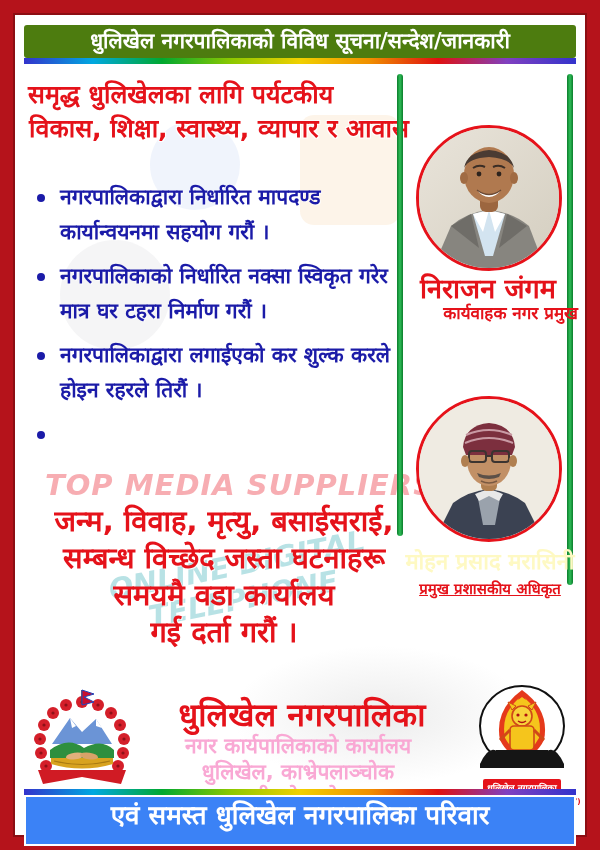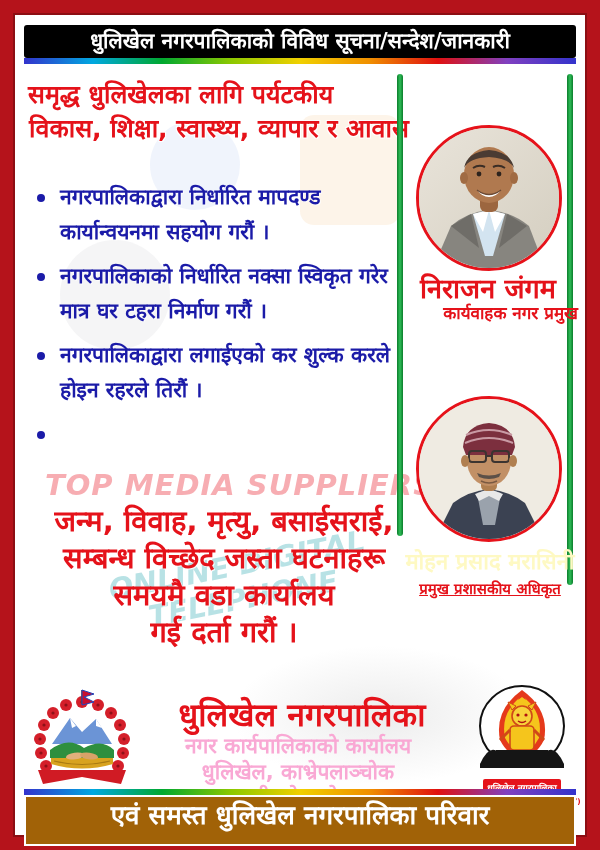--- a/index.html
+++ b/index.html
@@ -10,21 +10,21 @@
   }
   .inner{
     position:absolute; left:13px; top:13px; right:13px; bottom:13px;
     background:#ffffff; border:2px solid #8c0e13;
   }
   .abs{position:absolute;}
 
   
   .banner{
     left:24px; top:25px; width:552px; height:33px;
-    background:#000000; border-radius:3px;
+    background:#4d7c0f; border-radius:3px;
     color:#ffffff; font-weight:bold; font-size:21px; line-height:33px;
     text-align:center;
   }
   .rainbow{
     height:6px; left:24px; width:552px;
     background:linear-gradient(90deg,#3333cc,#00a8e0,#00a830,#8cc800,#f0d000,#f09000,#e01010,#8040c0,#3333cc);
   }
   .rainbow.top{top:58px;}
   .rainbow.bottom{top:789px;}
 
@@ -94,21 +94,21 @@
   .logoBox{left:462px; top:684px; width:120px; text-align:center;}
   .logoLabelNp{
     display:inline-block; background:#e5121a; color:#fff; font-weight:bold;
     font-size:9px; padding:2px 4px; border-radius:2px; margin-top:1px;
   }
   .logoLabelEn{font-size:7.5px; font-weight:bold; color:#e5121a; margin-top:1px;}
 
   
   .footerBar{
     left:24px; top:795px; width:552px; height:51px;
-    background:#a16207; border:2px solid #ffffff; box-sizing:border-box;
+    background:#3b82f6; border:2px solid #ffffff; box-sizing:border-box;
     color:#ffffff; font-weight:bold; font-size:26px; line-height:36px;
     text-align:center;
   }
 
   
   .wm{pointer-events:none;}
   .wmTms{
     left:60px; top:250px; width:460px;
     font-size:185px; font-weight:bold; letter-spacing:6px;
     color:rgba(130,130,140,0.09); text-align:center;

